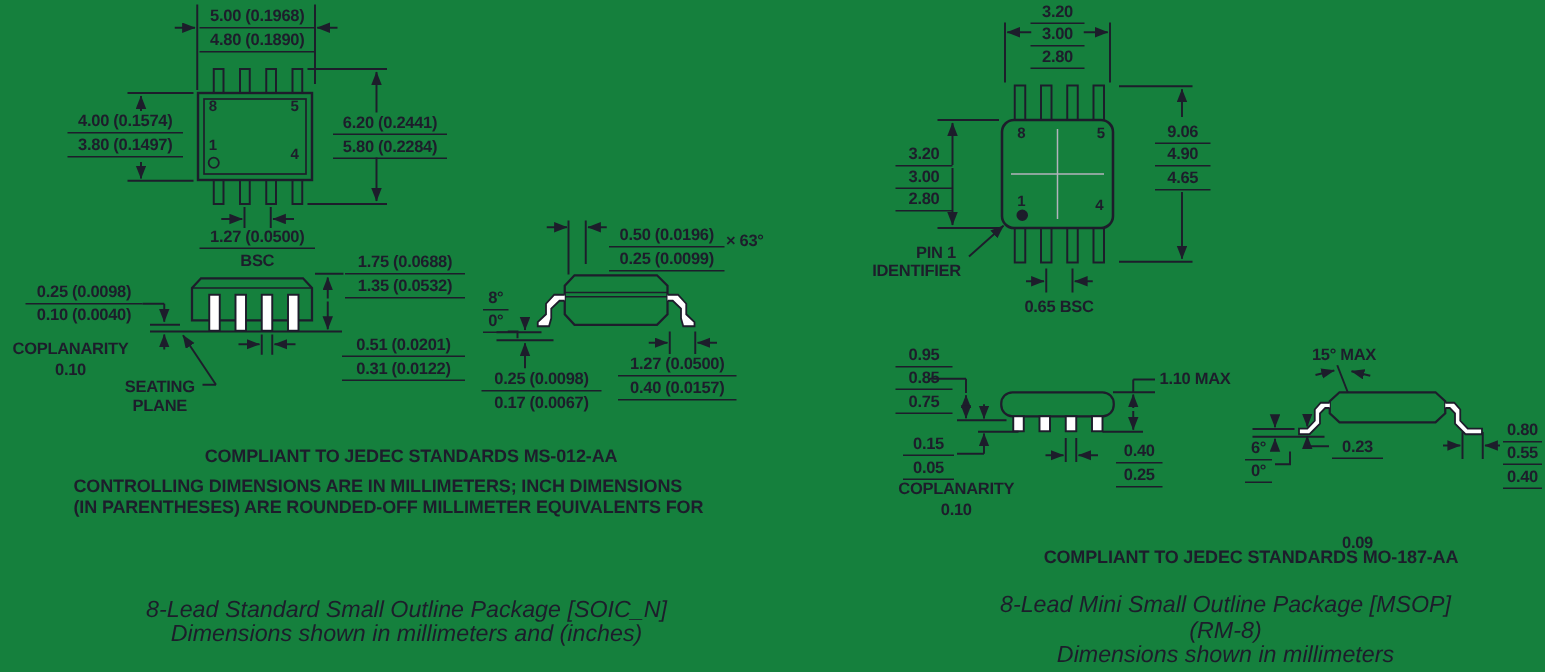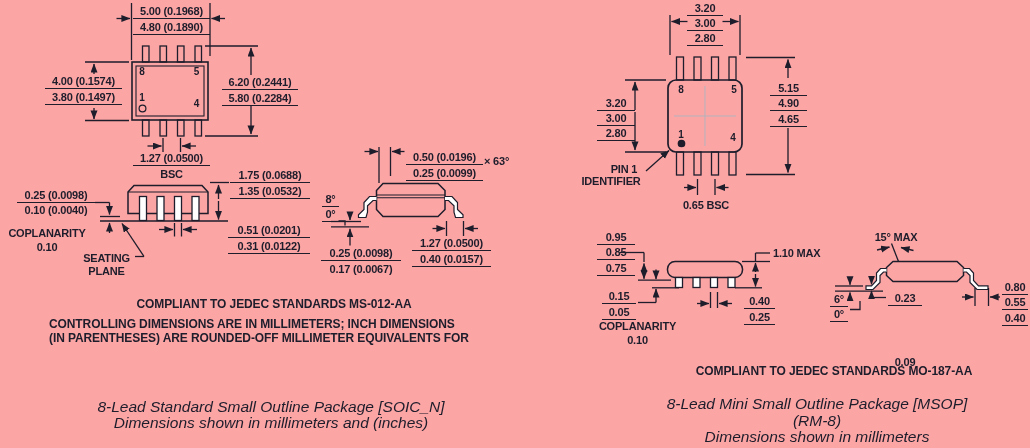--- a/index.html
+++ b/index.html
@@ -1,16 +1,16 @@
 <!DOCTYPE html>
 <html><head>
 <meta charset="utf-8">
 <style>
   html,body{margin:0;padding:0;background:#ffffff;}
-  #canvas{position:relative;width:1030px;height:448px;background:#fca5a5;overflow:hidden;
+  #canvas{position:relative;width:1030px;height:448px;background:#15803d;overflow:hidden;
           font-family:"Liberation Sans",sans-serif;color:#1d1d2b;}
   #linework{position:absolute;left:0;top:0;}
   .txt{position:absolute;white-space:nowrap;}
   .dim{font:bold 11px/13px "Liberation Sans",sans-serif;letter-spacing:-0.2px;text-align:center;}
   .bb{border-bottom:1.3px solid #1d1d2b;}
   .pin{font:bold 10px/11px "Liberation Sans",sans-serif;text-align:center;}
   .lbl{font:bold 11px/12.5px "Liberation Sans",sans-serif;text-align:center;letter-spacing:-0.2px;}
   .b12{font:bold 12px/13.4px "Liberation Sans",sans-serif;letter-spacing:-0.1px;margin-left:19px;}
   .ctr{text-align:center;}
   .ttl{font:italic 15.5px/15px "Liberation Sans",sans-serif;text-align:center;}
@@ -214,21 +214,21 @@
     <div>8-Lead Standard Small Outline Package [SOIC_N]</div>
     <div>Dimensions shown in millimeters and (inches)</div>
   </div>
 
   <div class="txt dim bb" style="left:687px;top:2px;width:36px;">3.20</div>
   <div class="txt dim bb" style="left:687px;top:17px;width:36px;">3.00</div>
   <div class="txt dim bb" style="left:687px;top:32px;width:36px;">2.80</div>
   <div class="txt dim bb" style="left:597px;top:96.5px;width:38px;">3.20</div>
   <div class="txt dim bb" style="left:597px;top:111.5px;width:38px;">3.00</div>
   <div class="txt dim bb" style="left:597px;top:126.5px;width:38px;">2.80</div>
-  <div class="txt dim bb" style="left:770px;top:81.5px;width:37px;">5.15</div>
+  <div class="txt dim bb" style="left:770px;top:81.5px;width:37px;">9.06</div>
   <div class="txt dim bb" style="left:770px;top:97px;width:37px;">4.90</div>
   <div class="txt dim bb" style="left:770px;top:112.5px;width:37px;">4.65</div>
   <div class="txt lbl" style="left:603px;top:163px;width:42px;">PIN 1</div>
   <div class="txt lbl" style="left:577px;top:175px;width:68px;">IDENTIFIER</div>
   <div class="txt dim" style="left:676px;top:198.5px;width:60px;">0.65 BSC</div>
   <div class="txt pin" style="left:676px;top:83.5px;width:10px;">8</div>
   <div class="txt pin" style="left:729px;top:83.5px;width:10px;">5</div>
   <div class="txt pin" style="left:676px;top:128.5px;width:10px;">1</div>
   <div class="txt pin" style="left:728px;top:131.5px;width:10px;">4</div>
 

